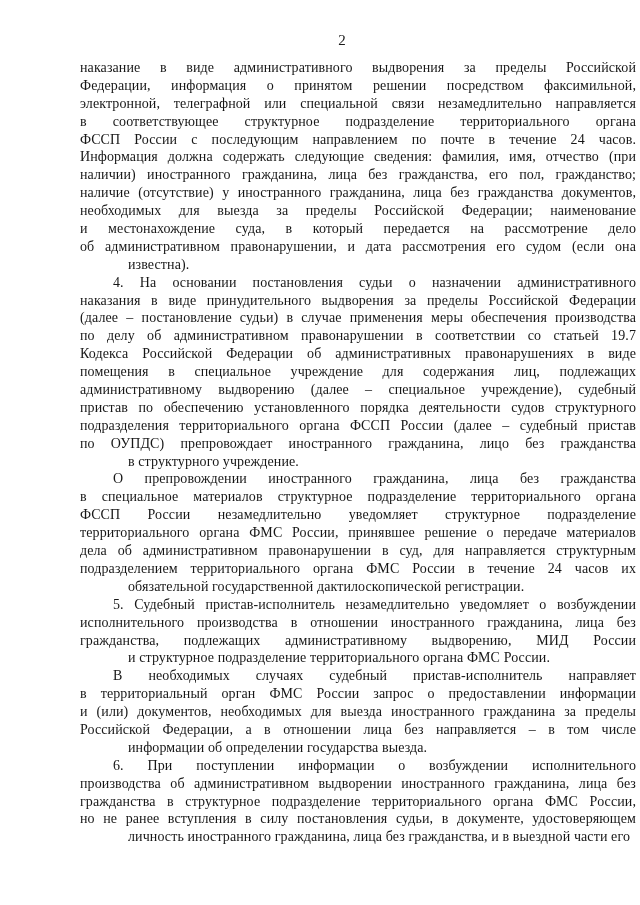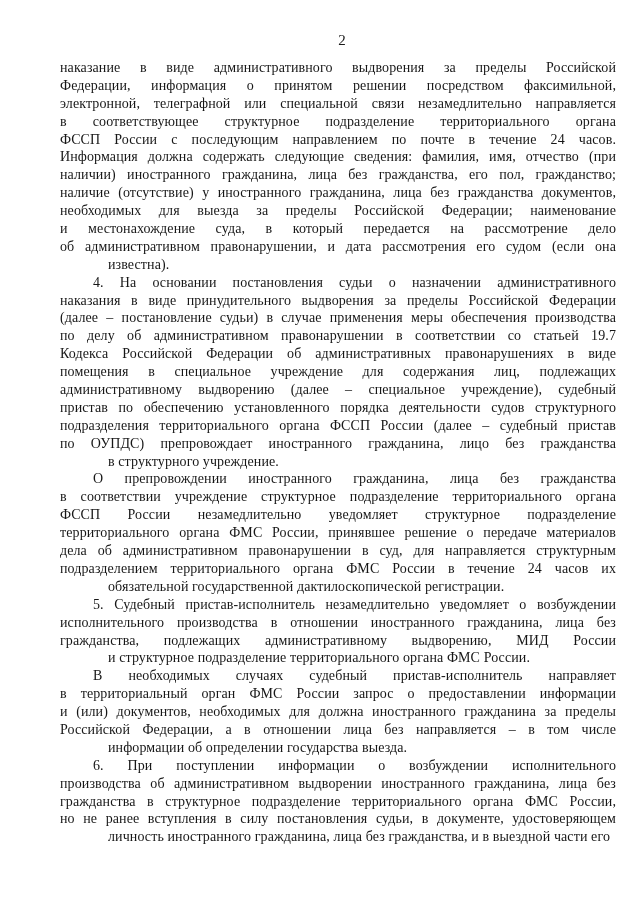--- a/index.html
+++ b/index.html
@@ -23,21 +23,21 @@
     left: 64px;
     width: 556px;
     text-align: center;
     font-size: 15px;
     line-height: 18px;
     color: #1a1a1a;
   }
   .text-block {
     position: absolute;
     top: 59px;
-    left: 60px;
+    left: 80px;
     width: 556px;
   }
   .para { margin: 0; padding: 0; }
   .line {
     height: 17.9px;
     line-height: 17.9px;
     font-size: 14px;
     text-align: justify;
     text-align-last: justify;
     white-space: normal;
@@ -80,37 +80,37 @@
         <div class="line">Кодекса Российской Федерации об административных правонарушениях в виде</div>
         <div class="line">помещения в специальное учреждение для содержания лиц, подлежащих</div>
         <div class="line">административному выдворению (далее – специальное учреждение), судебный</div>
         <div class="line">пристав по обеспечению установленного порядка деятельности судов структурного</div>
         <div class="line">подразделения территориального органа ФССП России (далее – судебный пристав</div>
         <div class="line">по ОУПДС) препровождает иностранного гражданина, лицо без гражданства</div>
         <div class="line last">в структурного учреждение.</div>
       </div>
       <div class="para indent">
         <div class="line">О препровождении иностранного гражданина, лица без гражданства</div>
-        <div class="line">в соответствии учреждение структурное подразделение территориального органа</div>
+        <div class="line">в специальное материалов структурное подразделение территориального органа</div>
         <div class="line">ФССП России незамедлительно уведомляет структурное подразделение</div>
         <div class="line">территориального органа ФМС России, принявшее решение о передаче материалов</div>
         <div class="line">дела об административном правонарушении в суд, для направляется структурным</div>
         <div class="line">подразделением территориального органа ФМС России в течение 24 часов их</div>
         <div class="line last">обязательной государственной дактилоскопической регистрации.</div>
       </div>
       <div class="para indent">
         <div class="line">5. Судебный пристав-исполнитель незамедлительно уведомляет о возбуждении</div>
         <div class="line">исполнительного производства в отношении иностранного гражданина, лица без</div>
         <div class="line">гражданства, подлежащих административному выдворению, МИД России</div>
         <div class="line last">и структурное подразделение территориального органа ФМС России.</div>
       </div>
       <div class="para indent">
         <div class="line">В необходимых случаях судебный пристав-исполнитель направляет</div>
         <div class="line">в территориальный орган ФМС России запрос о предоставлении информации</div>
-        <div class="line">и (или) документов, необходимых для должна иностранного гражданина за пределы</div>
+        <div class="line">и (или) документов, необходимых для выезда иностранного гражданина за пределы</div>
         <div class="line">Российской Федерации, а в отношении лица без направляется – в том числе</div>
         <div class="line last">информации об определении государства выезда.</div>
       </div>
       <div class="para indent">
         <div class="line">6. При поступлении информации о возбуждении исполнительного</div>
         <div class="line">производства об административном выдворении иностранного гражданина, лица без</div>
         <div class="line">гражданства в структурное подразделение территориального органа ФМС России,</div>
         <div class="line">но не ранее вступления в силу постановления судьи, в документе, удостоверяющем</div>
         <div class="line last">личность иностранного гражданина, лица без гражданства, и в выездной части его</div>
       </div>

